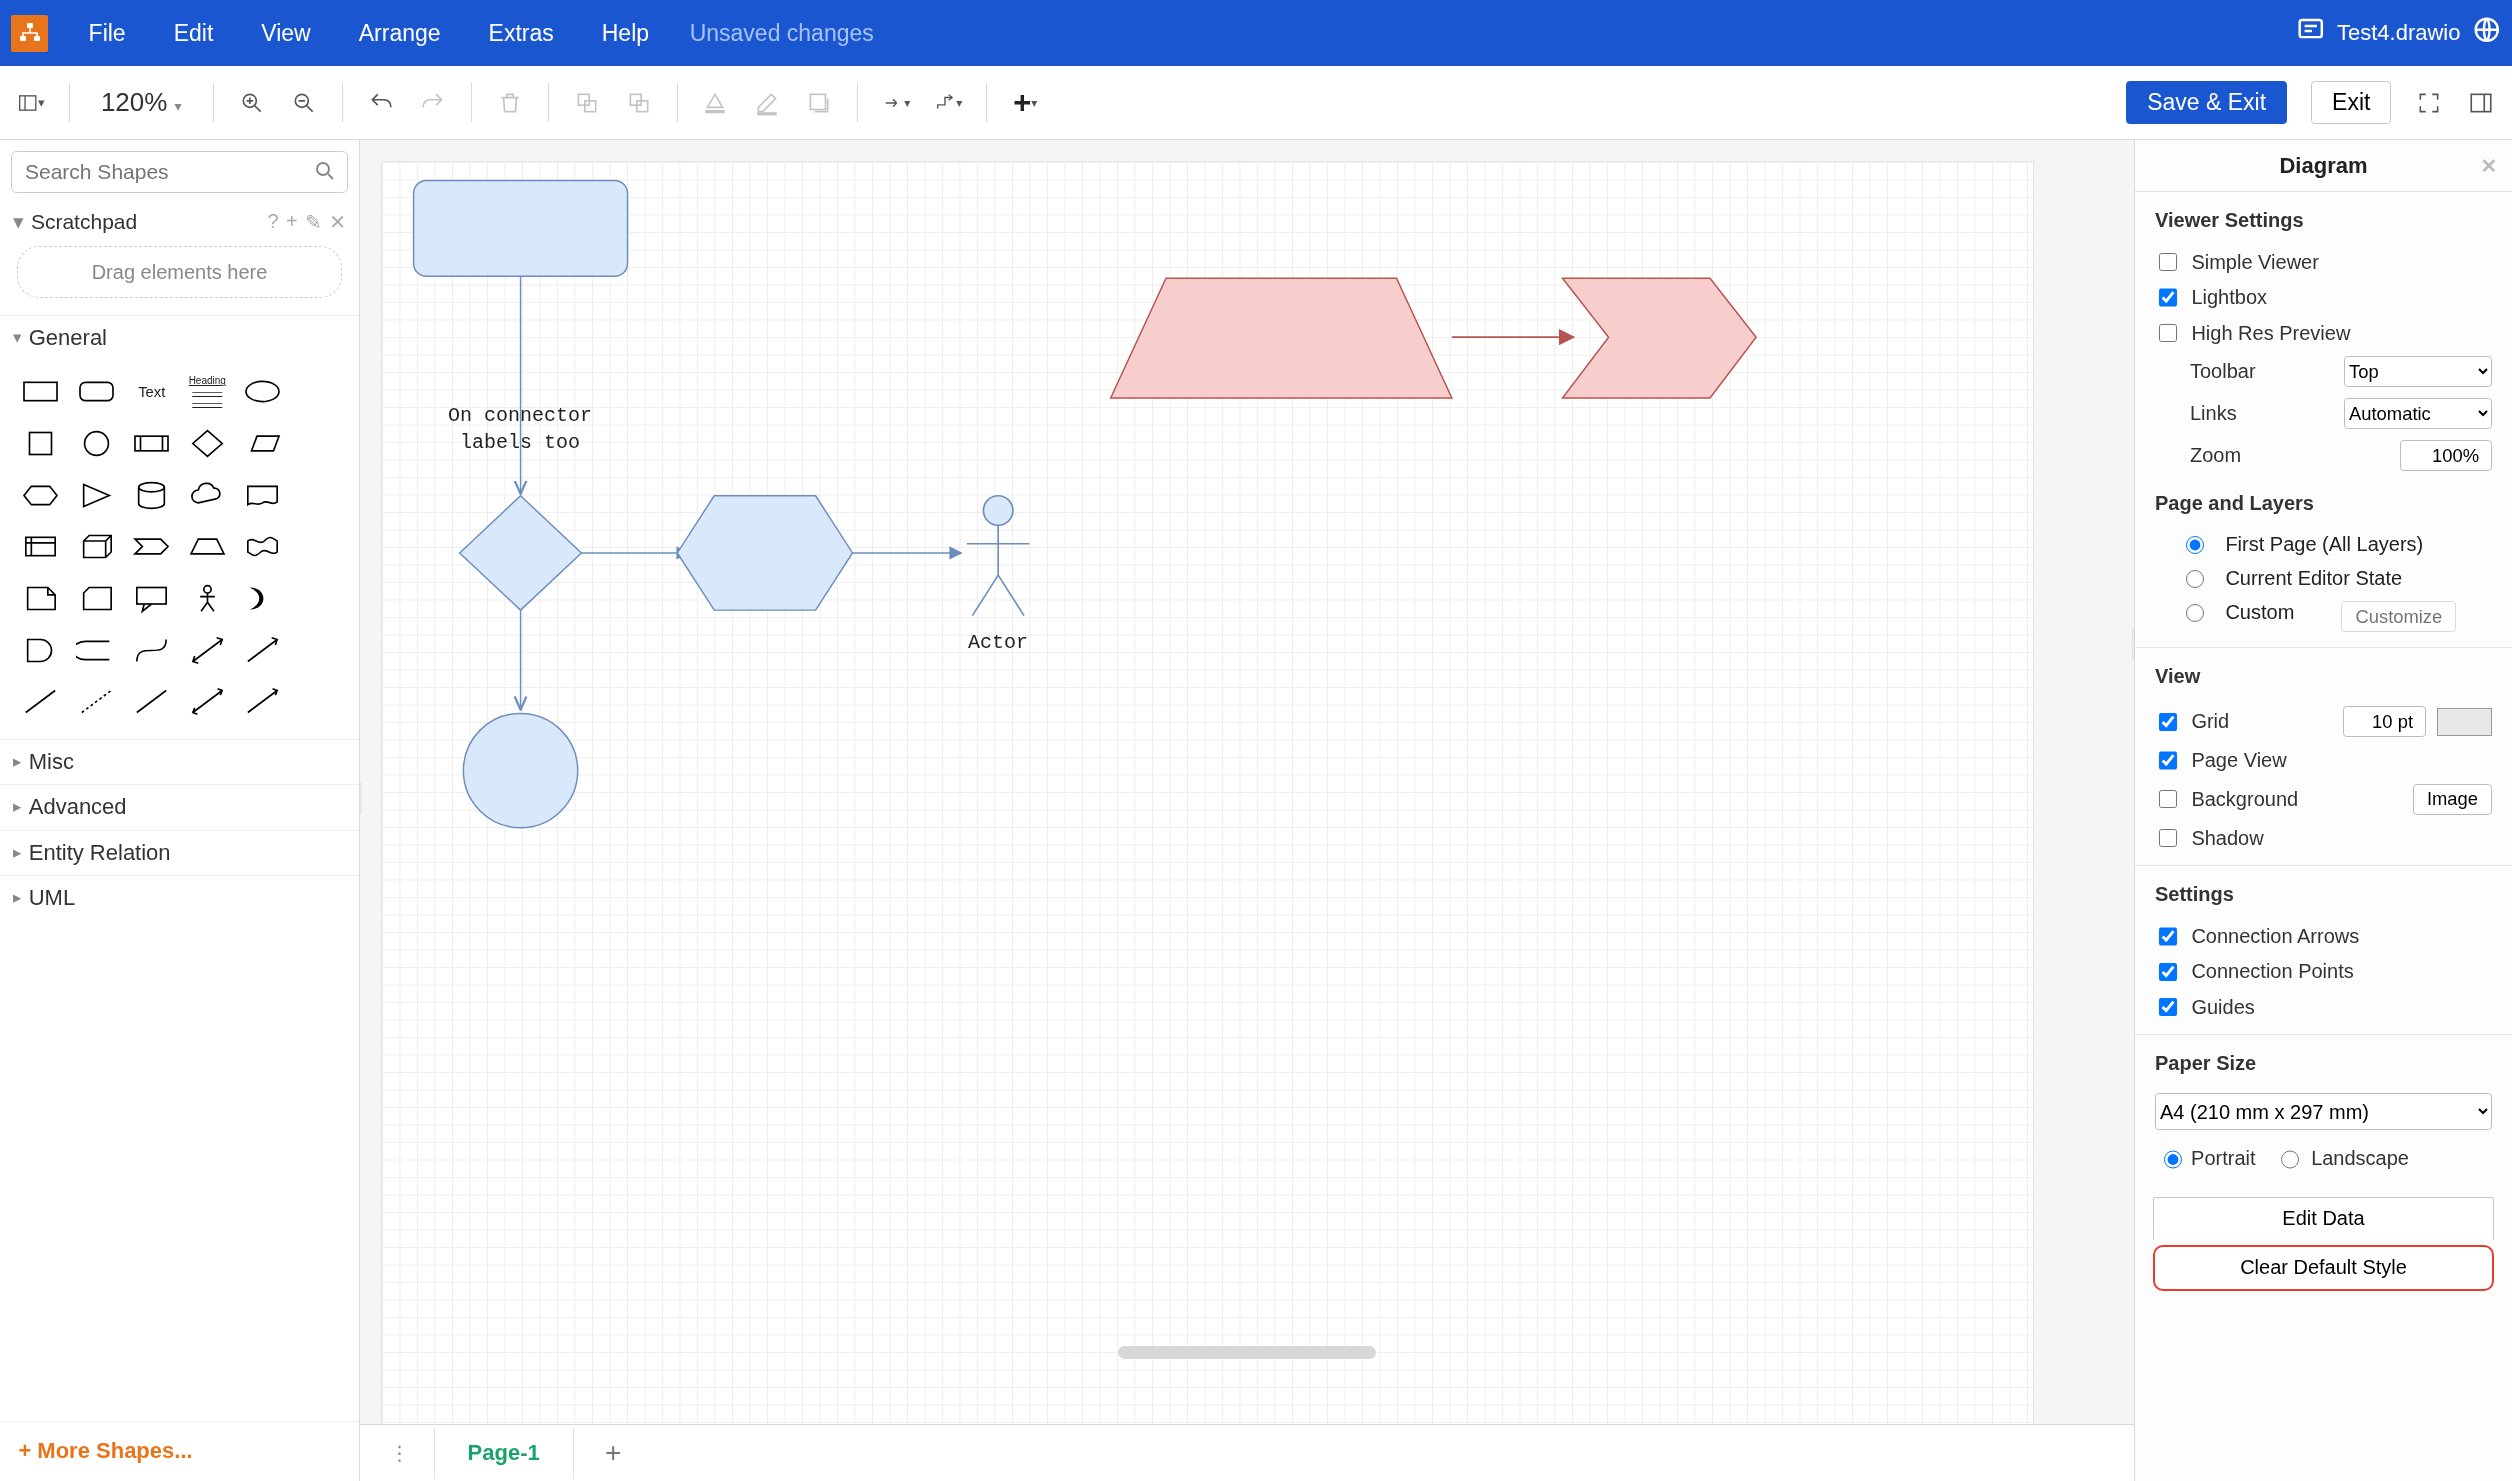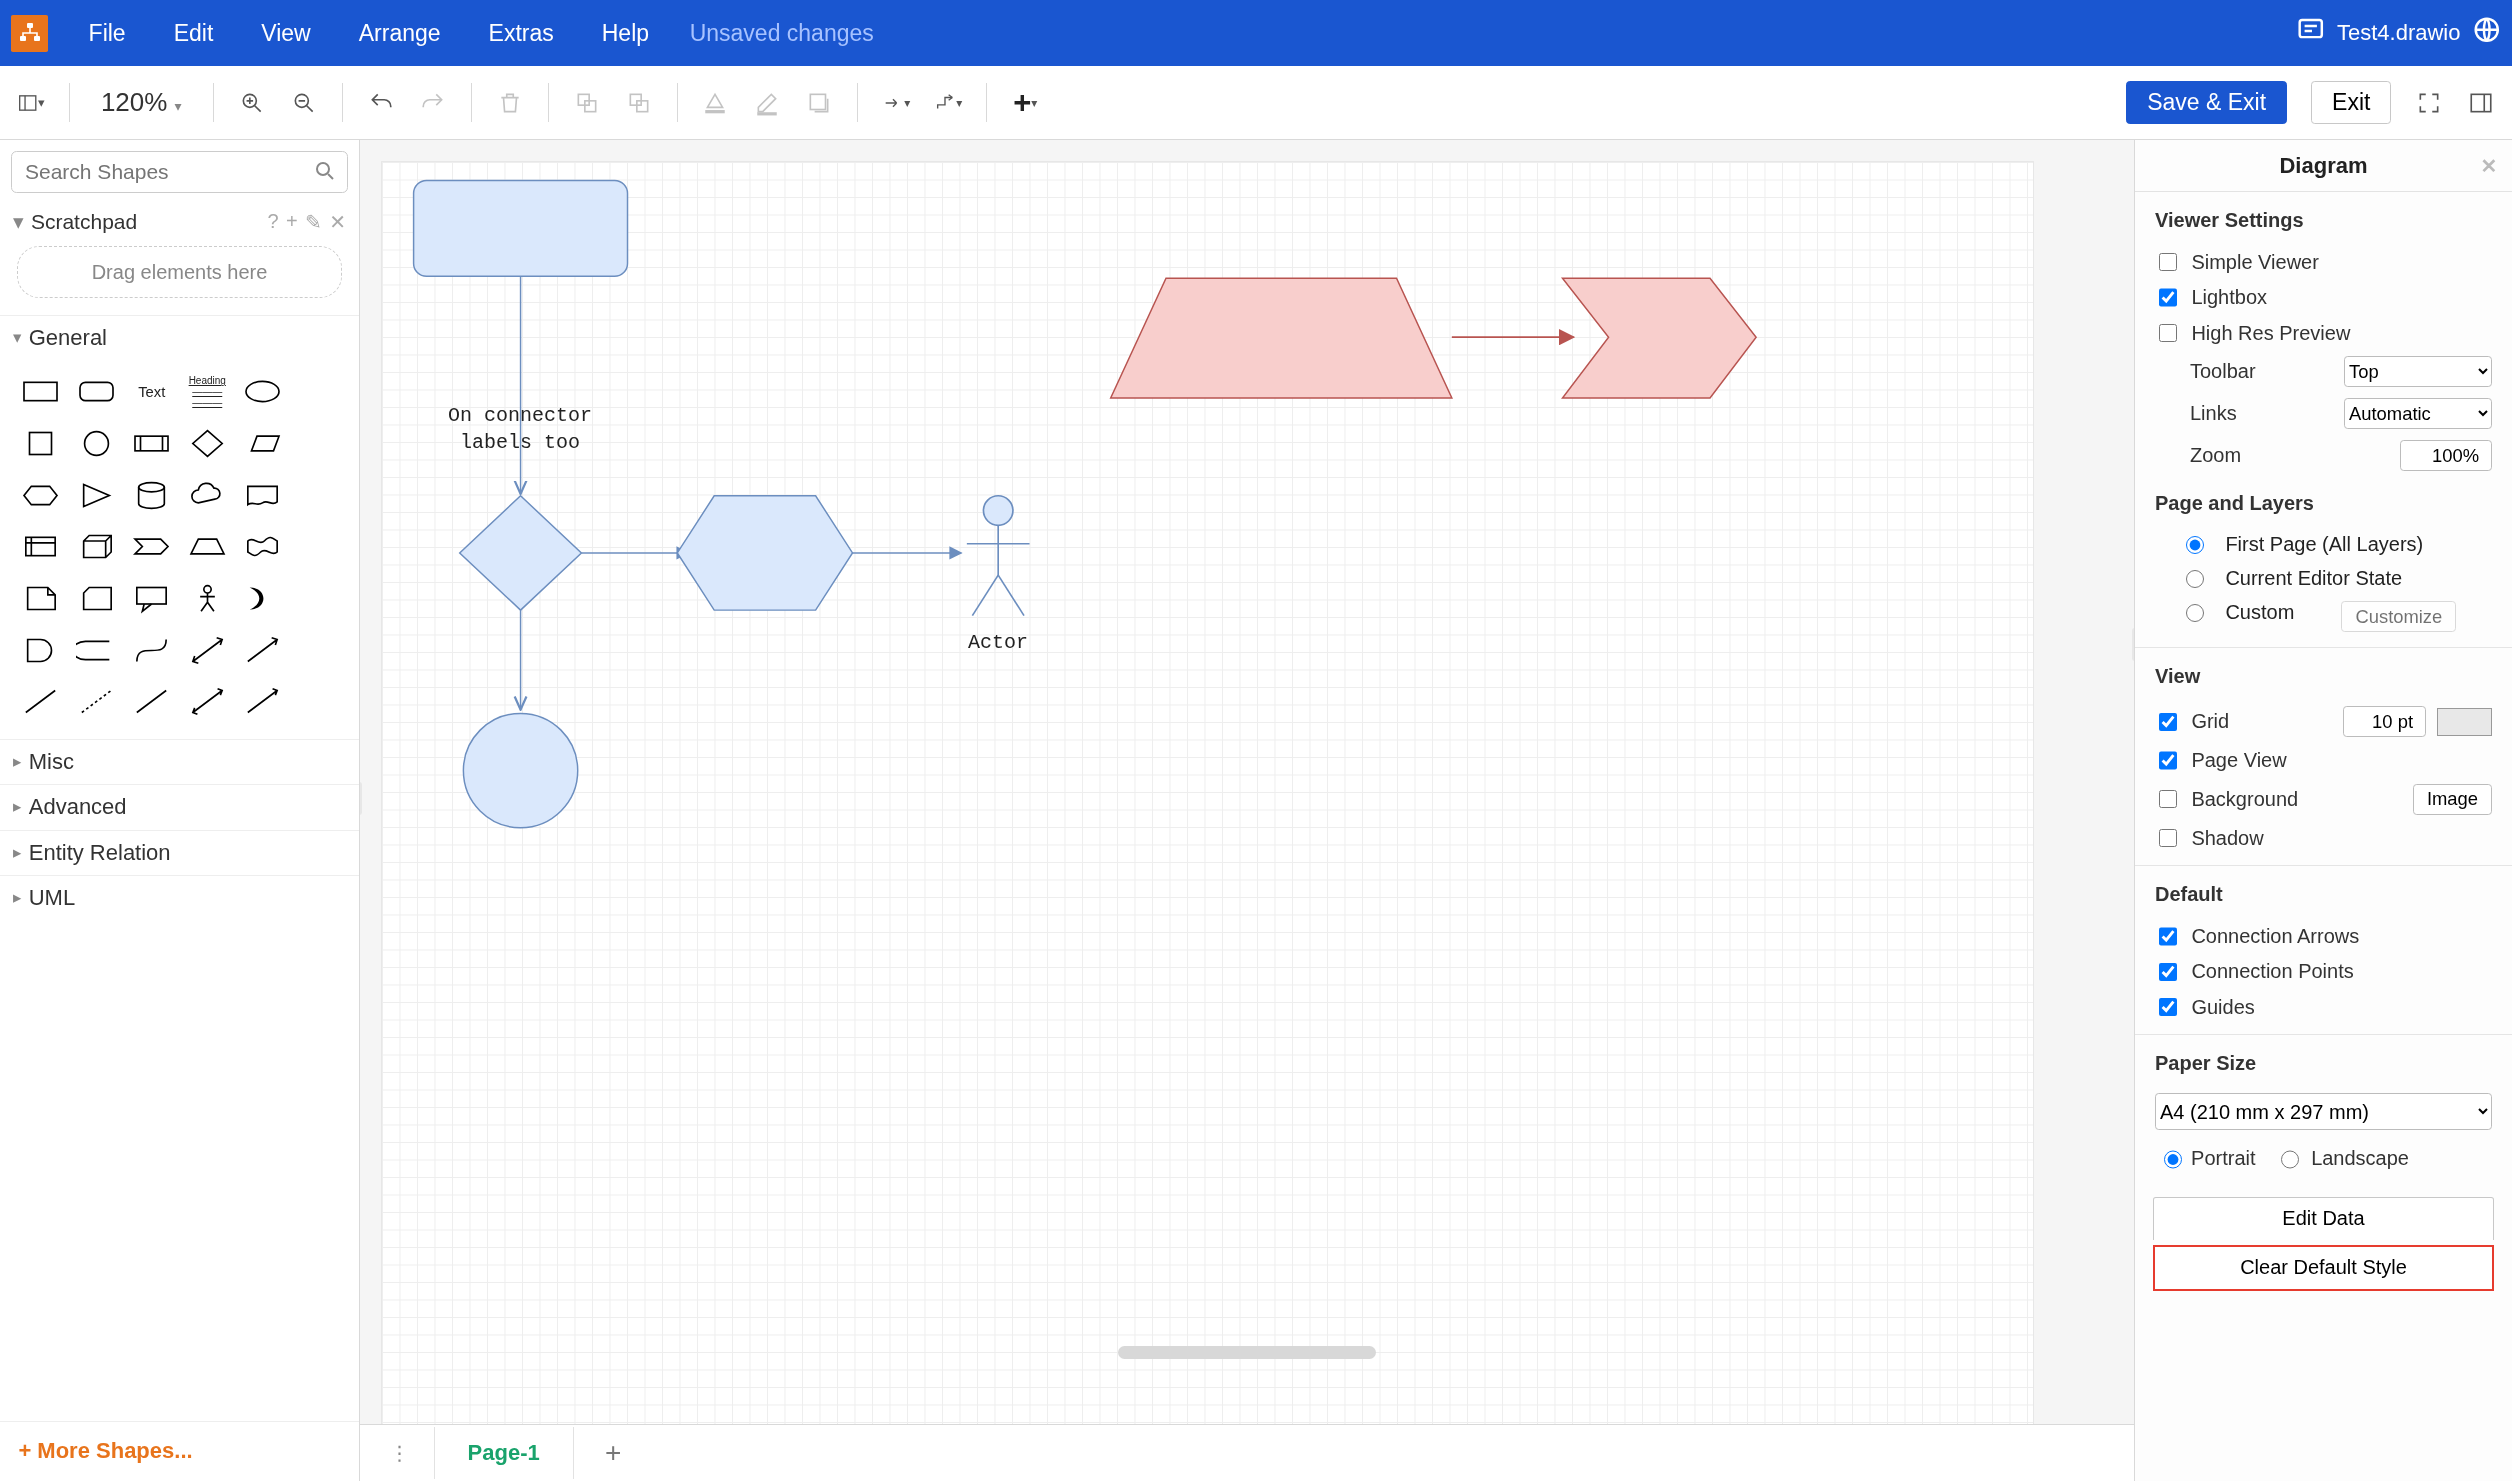--- a/index.html
+++ b/index.html
@@ -83,21 +83,21 @@
   .chk-row input{width:18.4px;height:18.4px}
   .chk-row .spacer{flex:1}
   .chk-row select,.chk-row input[type=text],.chk-row .numf{height:31px;font-size:18.4px;border:0.9px solid #bcbcbc;border-radius:3.7px;background:#fff}
   .chk-row select{width:148px}
   .chk-row .numf{width:92px;text-align:right;padding-right:12px}
   .radio-row{display:flex;align-items:flex-start;gap:18px;padding:5.5px 0 5.5px 26px;font-size:20px}
   .radio-row input{width:18.4px;height:18.4px}
   .mini-btn{border:0.9px solid #bcbcbc;border-radius:3.7px;padding:3.7px 13px;font-size:18.4px;background:#fff;cursor:pointer}
   .swatch{width:55px;height:28px;border:0.9px solid #999;background:#e8e8e8}
   .paper-select{width:100%;height:37px;font-size:20px;border:0.9px solid #bcbcbc;border-radius:3.7px;background:#fff;margin:5.5px 0 11px}
-  .wide-btn{display:block;width:100%;border:0.9px solid #c8c8c8;border-radius:0;padding:9.2px 0;font-size:20px;text-align:center;background:#fff;cursor:pointer}
+  .wide-btn{display:block;width:100%;border:0.9px solid #c8c8c8;border-radius:10px;padding:9.2px 0;font-size:20px;text-align:center;background:#fff;cursor:pointer}
   .wide-btn.hl{border:2.8px solid #e63b2e}
   .panel-footer{padding:13px 18.4px 22px}
 
   
   .dlabel{font-family:var(--courier);font-size:20px;text-align:center;line-height:1.35;position:absolute;color:#222}
 </style>
 </head>
 <body>
 
 <div class="menubar">
@@ -597,21 +597,21 @@
           <span class="spacer"></span>
           <button class="mini-btn">Image</button>
         </div>
       <label class="chk-row">
           <input type="checkbox" style="">
           <span>Shadow</span>
         </label>
     </div>
 
     <div class="panel-section">
-      <h4>Default</h4>
+      <h4>Settings</h4>
       <label class="chk-row">
           <input type="checkbox" checked="" style="">
           <span>Connection Arrows</span>
         </label>
       <label class="chk-row">
           <input type="checkbox" checked="" style="">
           <span>Connection Points</span>
         </label>
       <label class="chk-row">
           <input type="checkbox" checked="" style="">

